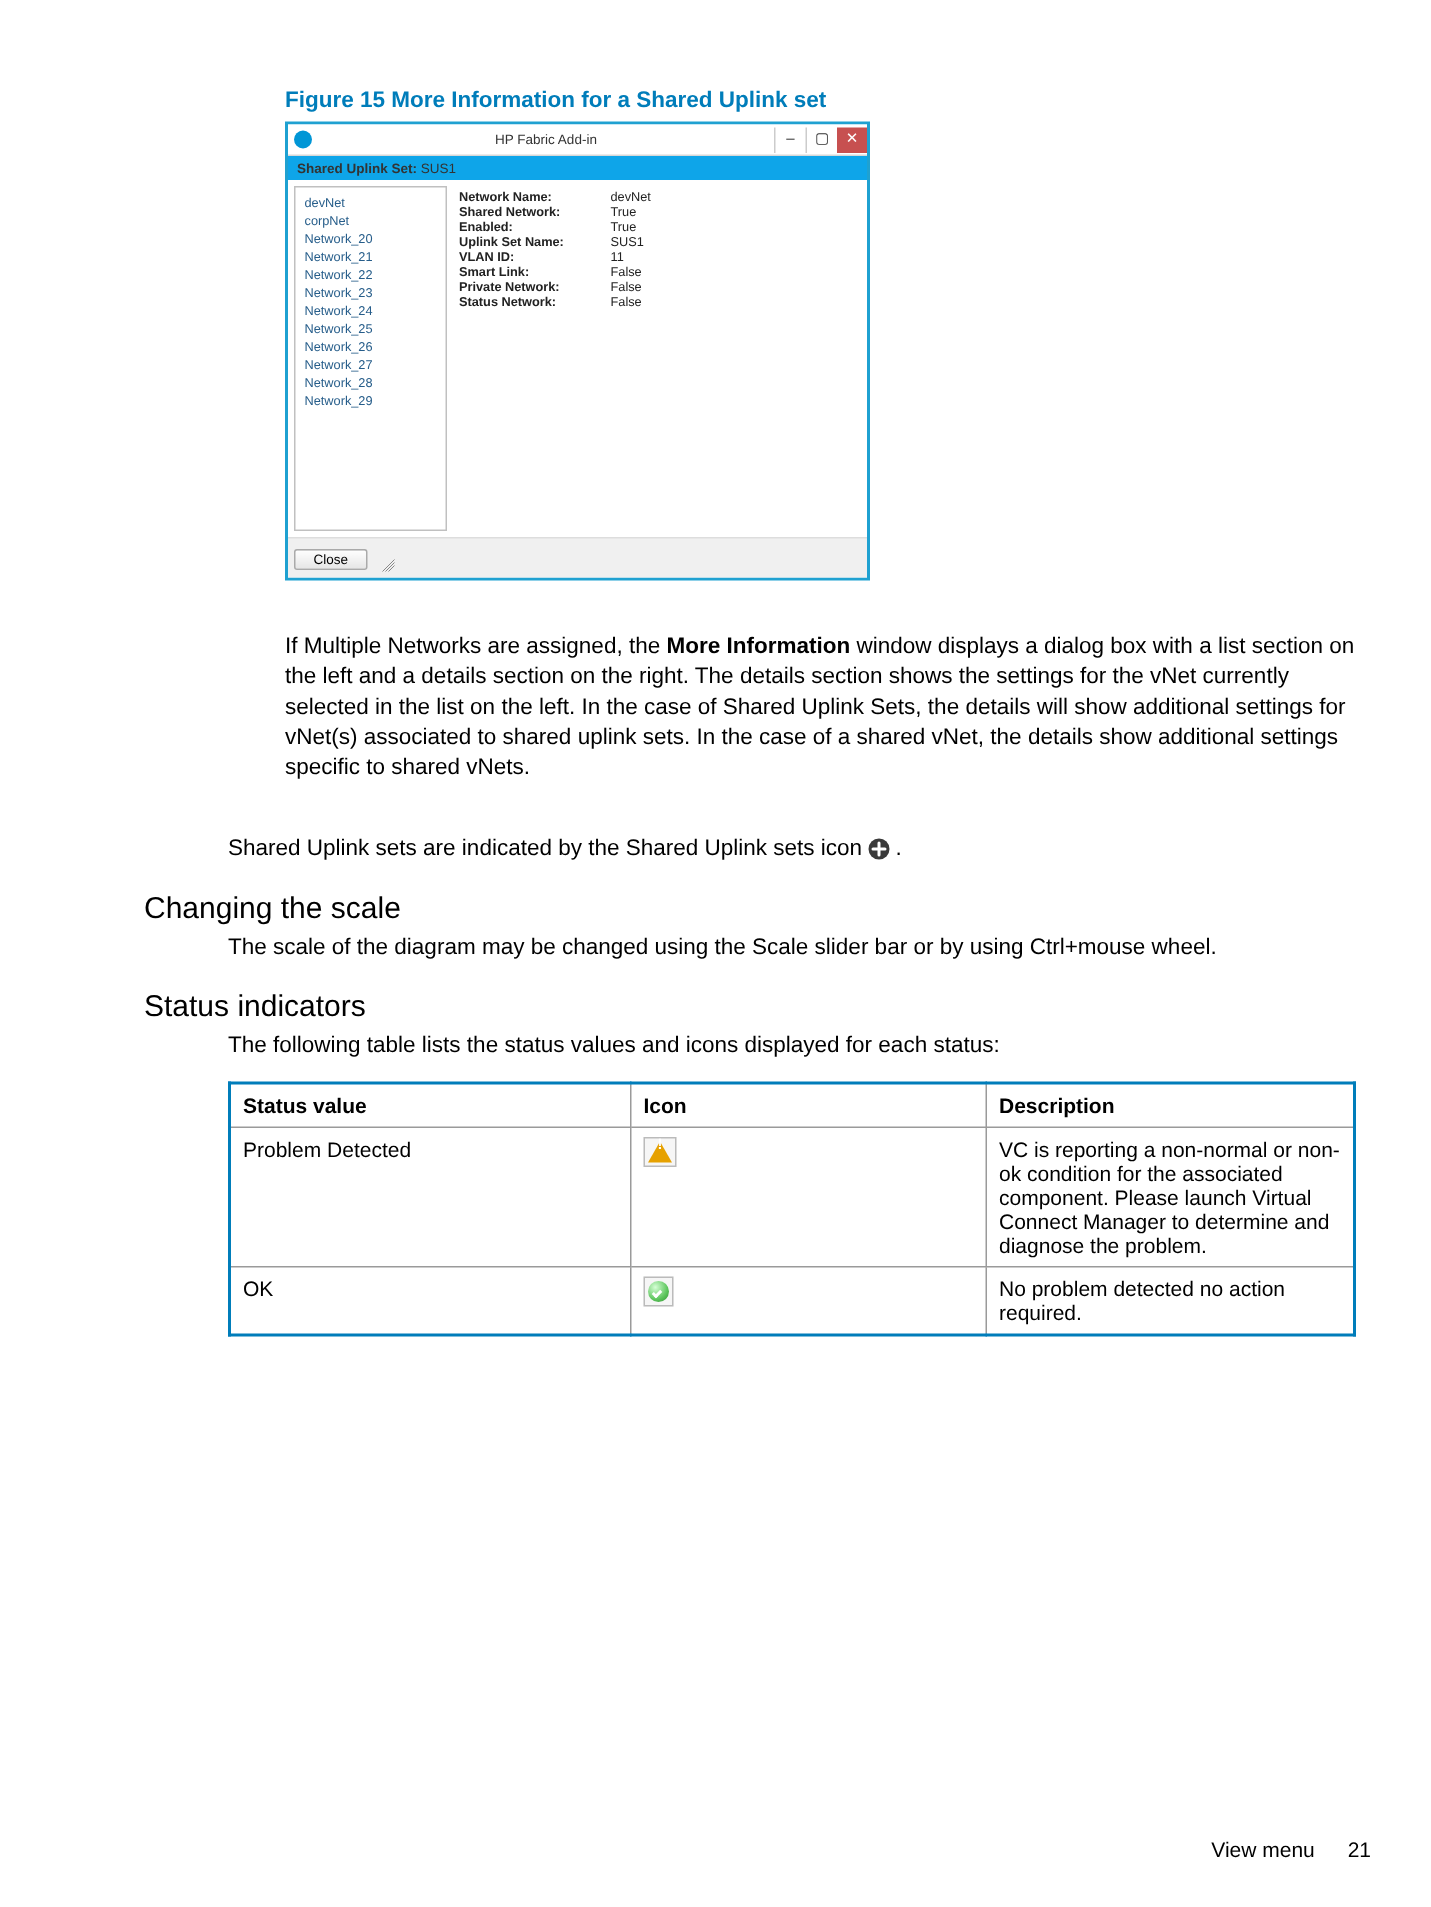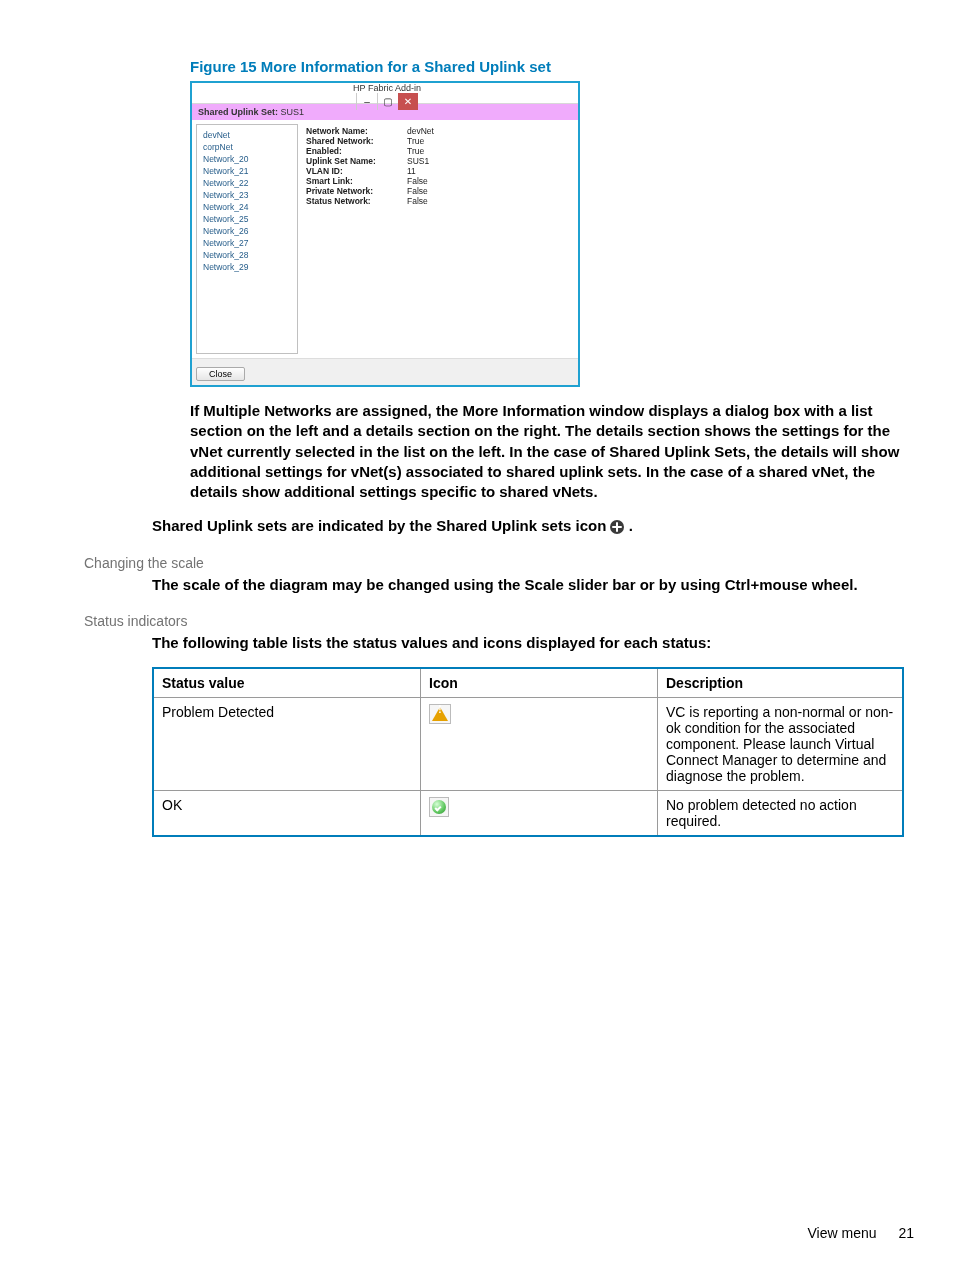--- a/index.html
+++ b/index.html
@@ -29,21 +29,20 @@
     background: #fff;
     font-family: "Segoe UI", Tahoma, sans-serif;
   }
   .dialog-titlebar {
     display: flex;
     align-items: center;
     height: 20px;
     background: #fff;
     border-bottom: 1px solid #d8d8d8;
     padding: 0 0 0 4px;
-    flex-direction: column;
   }
   .dialog-titlebar .hp-logo {
     width: 12px; height: 12px;
     border-radius: 50%;
     background: #0096d6;
     display:inline-block;
     margin-right: 4px;
   }
   .dialog-titlebar .title {
     flex: 1;
@@ -55,21 +54,21 @@
   .win-btn {
     width: 20px; height: 17px;
     border-left: 1px solid #ccc;
     display:flex; align-items:center; justify-content:center;
     font-size: 10px;
     line-height: 1;
   }
   .win-btn.close { background: #c75050; color:#fff; border-left:none;}
   .win-btn.min, .win-btn.max { color:#333; }
   .dialog-header {
-    background: #f0abfc;
+    background: #0ea5e9;
     padding: 3px 6px;
     font-size: 9px;
     font-weight: bold;
     color: #333;
   }
   .dialog-header .hval { font-weight: normal; }
   .dialog-body {
     display:flex;
     background:#fff;
   }
@@ -114,28 +113,27 @@
     width:10px; height:10px;
     margin-left:4px;
     background:
       linear-gradient(135deg, transparent 0 60%, #888 60% 62%, transparent 62% 70%, #888 70% 72%, transparent 72% 80%, #888 80% 82%, transparent 82%);
     vertical-align: bottom;
   }
 
   .body-text {
     font-size: 15px;
     line-height: 1.35;
-    margin: 14px 0 0 110px;
-    font-weight: bold;
+    margin: 34px 0 0 110px;
   }
   .body-text.indent-less { margin-left: 72px; }
   .section-heading {
-    color: #737373;
-    font-size: 14px;
-    margin: 18px 0 4px 4px;
+    color: #000000;
+    font-size: 20px;
+    margin: 18px 0 4px 16px;
   }
   .shared-icon {
     display:inline-block;
     width:14px; height:14px;
     border-radius:50%;
     background:#3a3a3a;
     position:relative;
     vertical-align: middle;
   }
   .shared-icon::before, .shared-icon::after {

